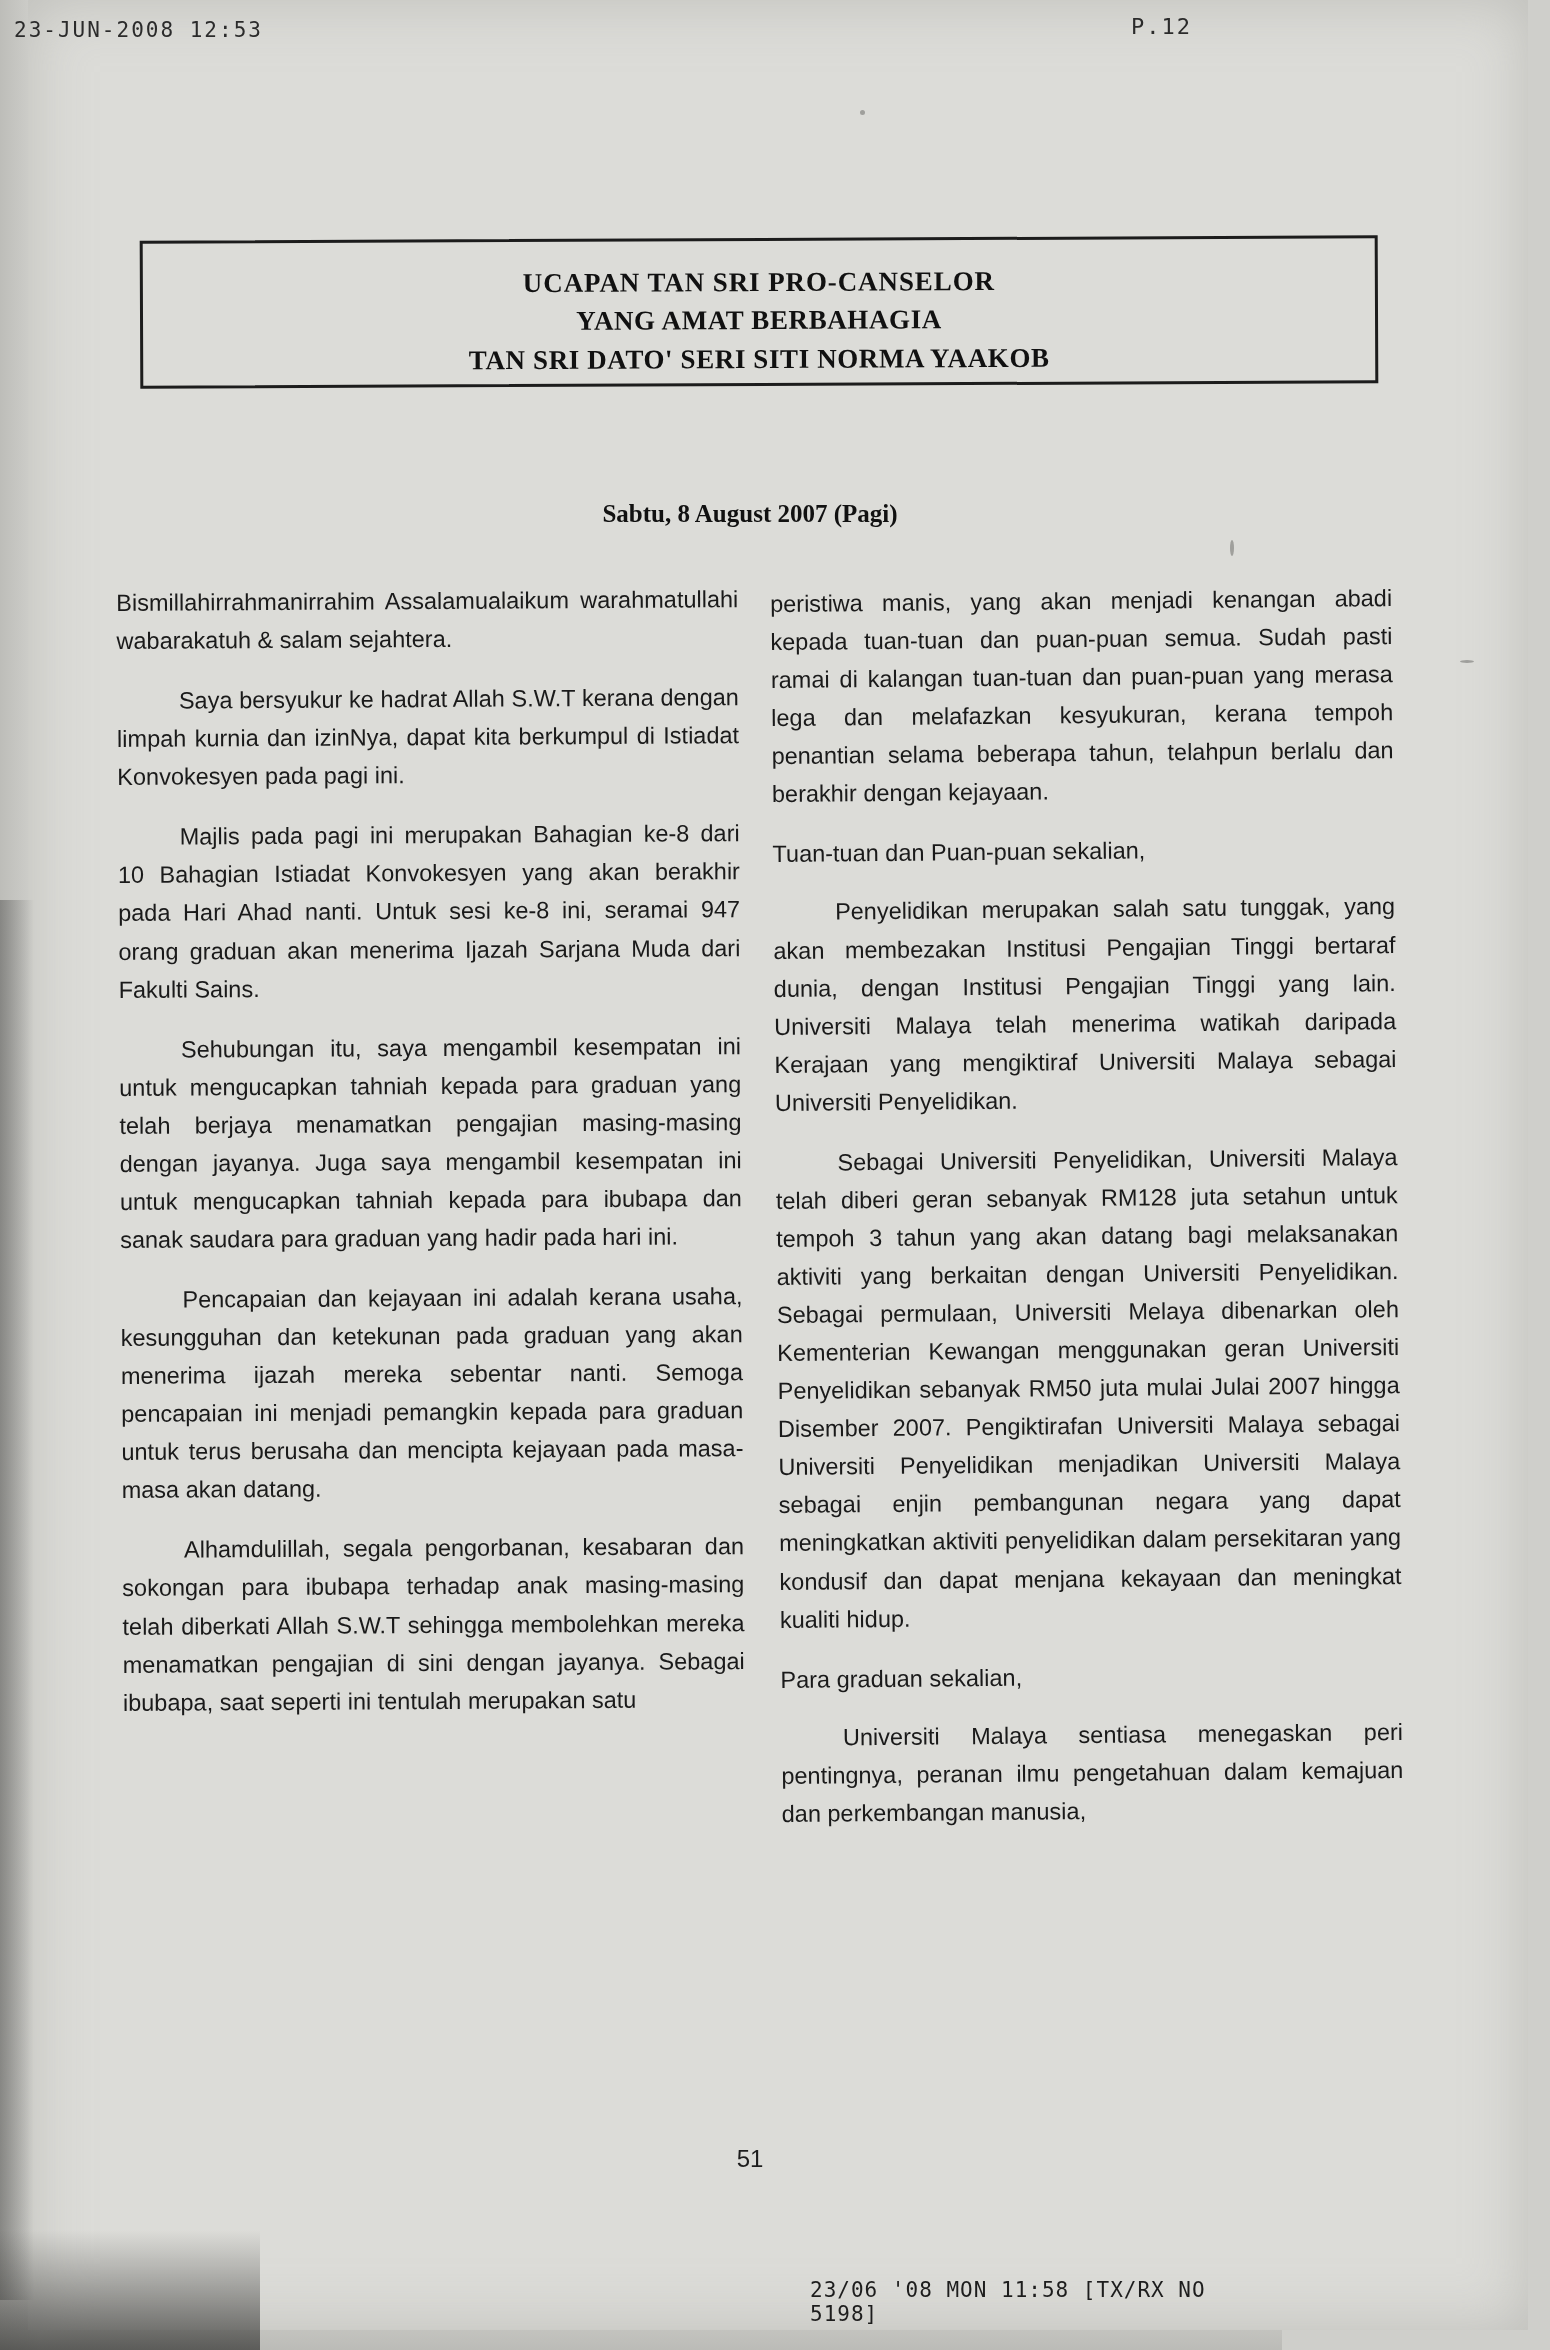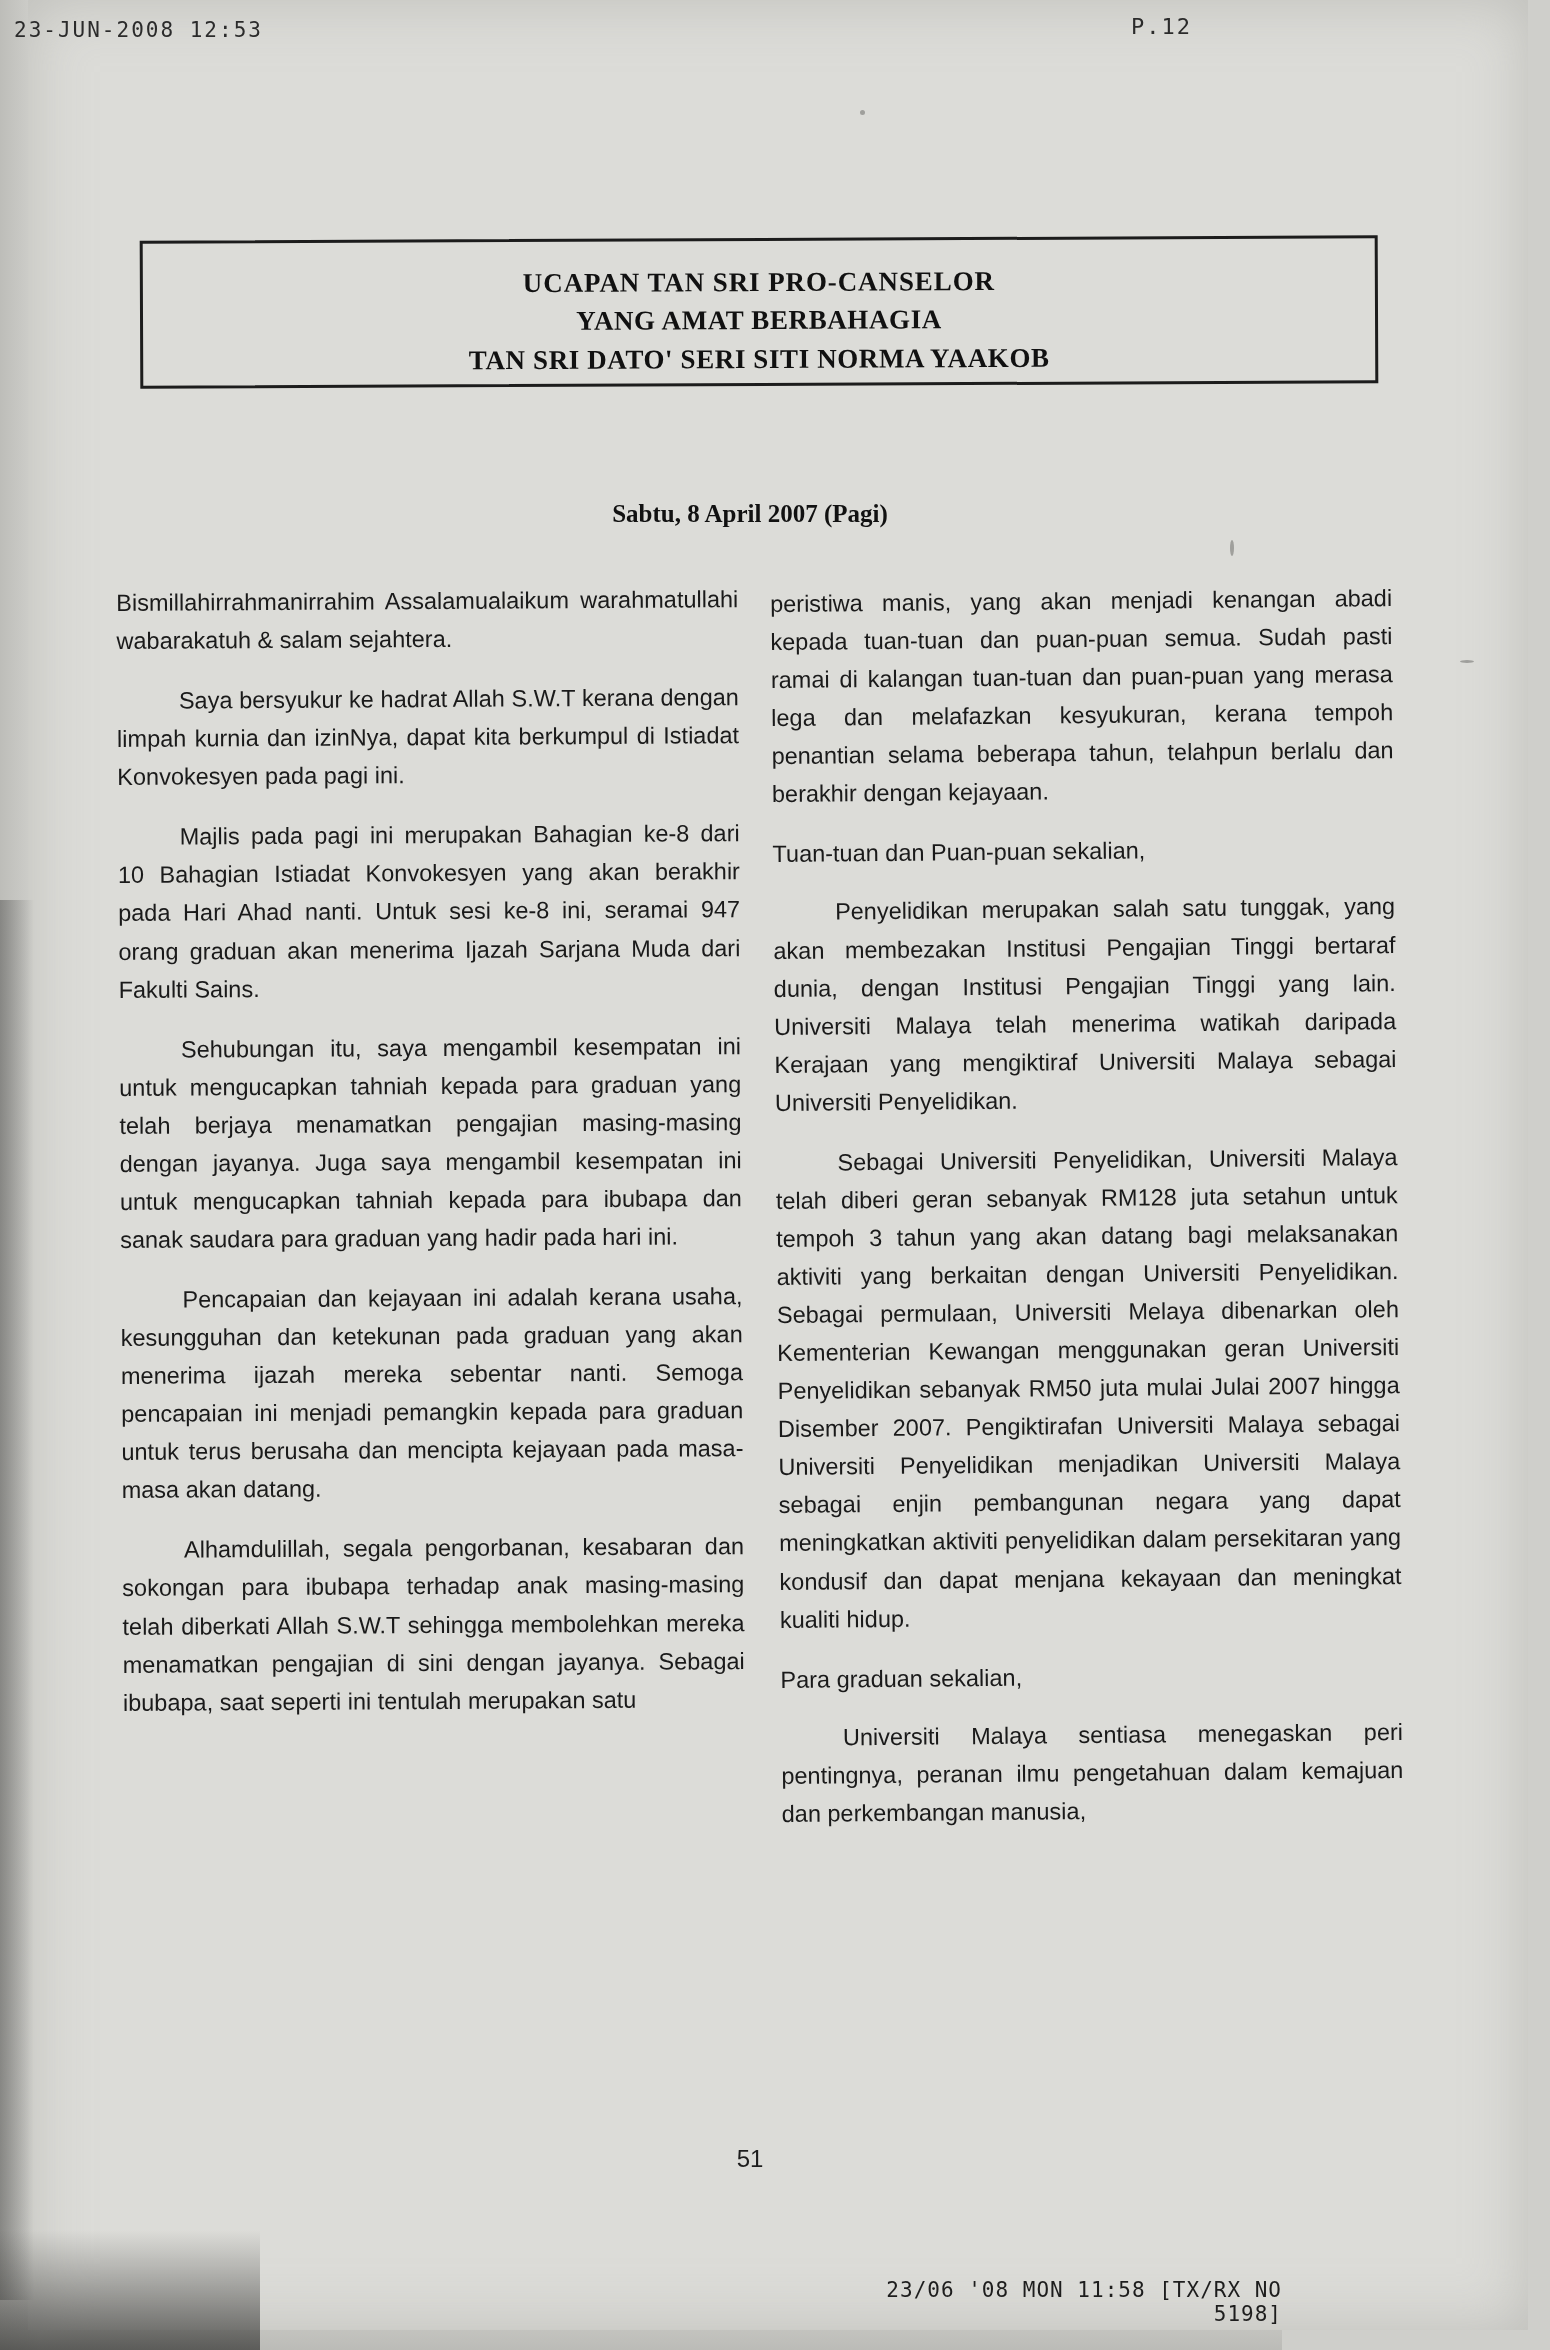--- a/index.html
+++ b/index.html
@@ -128,21 +128,20 @@
     color: #1d1d1d;
   }
   .fax-footer {
     position: absolute;
     left: 810px;
     top: 2278px;
     font-family: "DejaVu Sans Mono", monospace;
     font-size: 21px;
     letter-spacing: 1px;
     color: #1d1d1d;
-    text-align: right;
   }
   
   .smudge-left {
     position: absolute;
     left: 0;
     top: 900px;
     width: 34px;
     height: 1400px;
     background: linear-gradient(90deg, rgba(90,90,88,0.55), rgba(210,210,206,0));
   }
@@ -176,21 +175,21 @@
   <div class="fax-page">P.12</div>
 
   <div class="title-box">
     <div class="title-inner">
       <div class="title-line l1">UCAPAN TAN SRI PRO-CANSELOR</div>
       <div class="title-line">YANG AMAT BERBAHAGIA</div>
       <div class="title-line">TAN SRI DATO' SERI SITI NORMA YAAKOB</div>
     </div>
   </div>
 
-  <div class="subtitle">Sabtu, 8 April 2007 (Pagi)</div>
+  <div class="subtitle">Sabtu, 8 August 2007 (Pagi)</div>
 
   <div class="columns">
     <div class="col col-left">
       <p>Bismillahirrahmanirrahim Assalamualaikum warahmatullahi wabarakatuh &amp; salam sejahtera.</p>
       <p class="indent">Saya bersyukur ke hadrat Allah S.W.T kerana dengan limpah kurnia dan izinNya, dapat kita berkumpul di Istiadat Konvokesyen pada pagi ini.</p>
       <p class="indent">Majlis pada pagi ini merupakan Bahagian ke-8 dari 10 Bahagian Istiadat Konvokesyen yang akan berakhir pada Hari Ahad nanti. Untuk sesi ke-8 ini, seramai 947 orang graduan akan menerima Ijazah Sarjana Muda dari Fakulti Sains.</p>
       <p class="indent">Sehubungan itu, saya mengambil kesempatan ini untuk mengucapkan tahniah kepada para graduan yang telah berjaya menamatkan pengajian masing-masing dengan jayanya. Juga saya mengambil kesempatan ini untuk mengucapkan tahniah kepada para ibubapa dan sanak saudara para graduan yang hadir pada hari ini.</p>
       <p class="indent">Pencapaian dan kejayaan ini adalah kerana usaha, kesungguhan dan ketekunan pada graduan yang akan menerima ijazah mereka sebentar nanti. Semoga pencapaian ini menjadi pemangkin kepada para graduan untuk terus berusaha dan mencipta kejayaan pada masa-masa akan datang.</p>
       <p class="indent">Alhamdulillah, segala pengorbanan, kesabaran dan sokongan para ibubapa terhadap anak masing-masing telah diberkati Allah S.W.T sehingga membolehkan mereka menamatkan pengajian di sini dengan jayanya. Sebagai ibubapa, saat seperti ini tentulah merupakan satu</p>
     </div>

